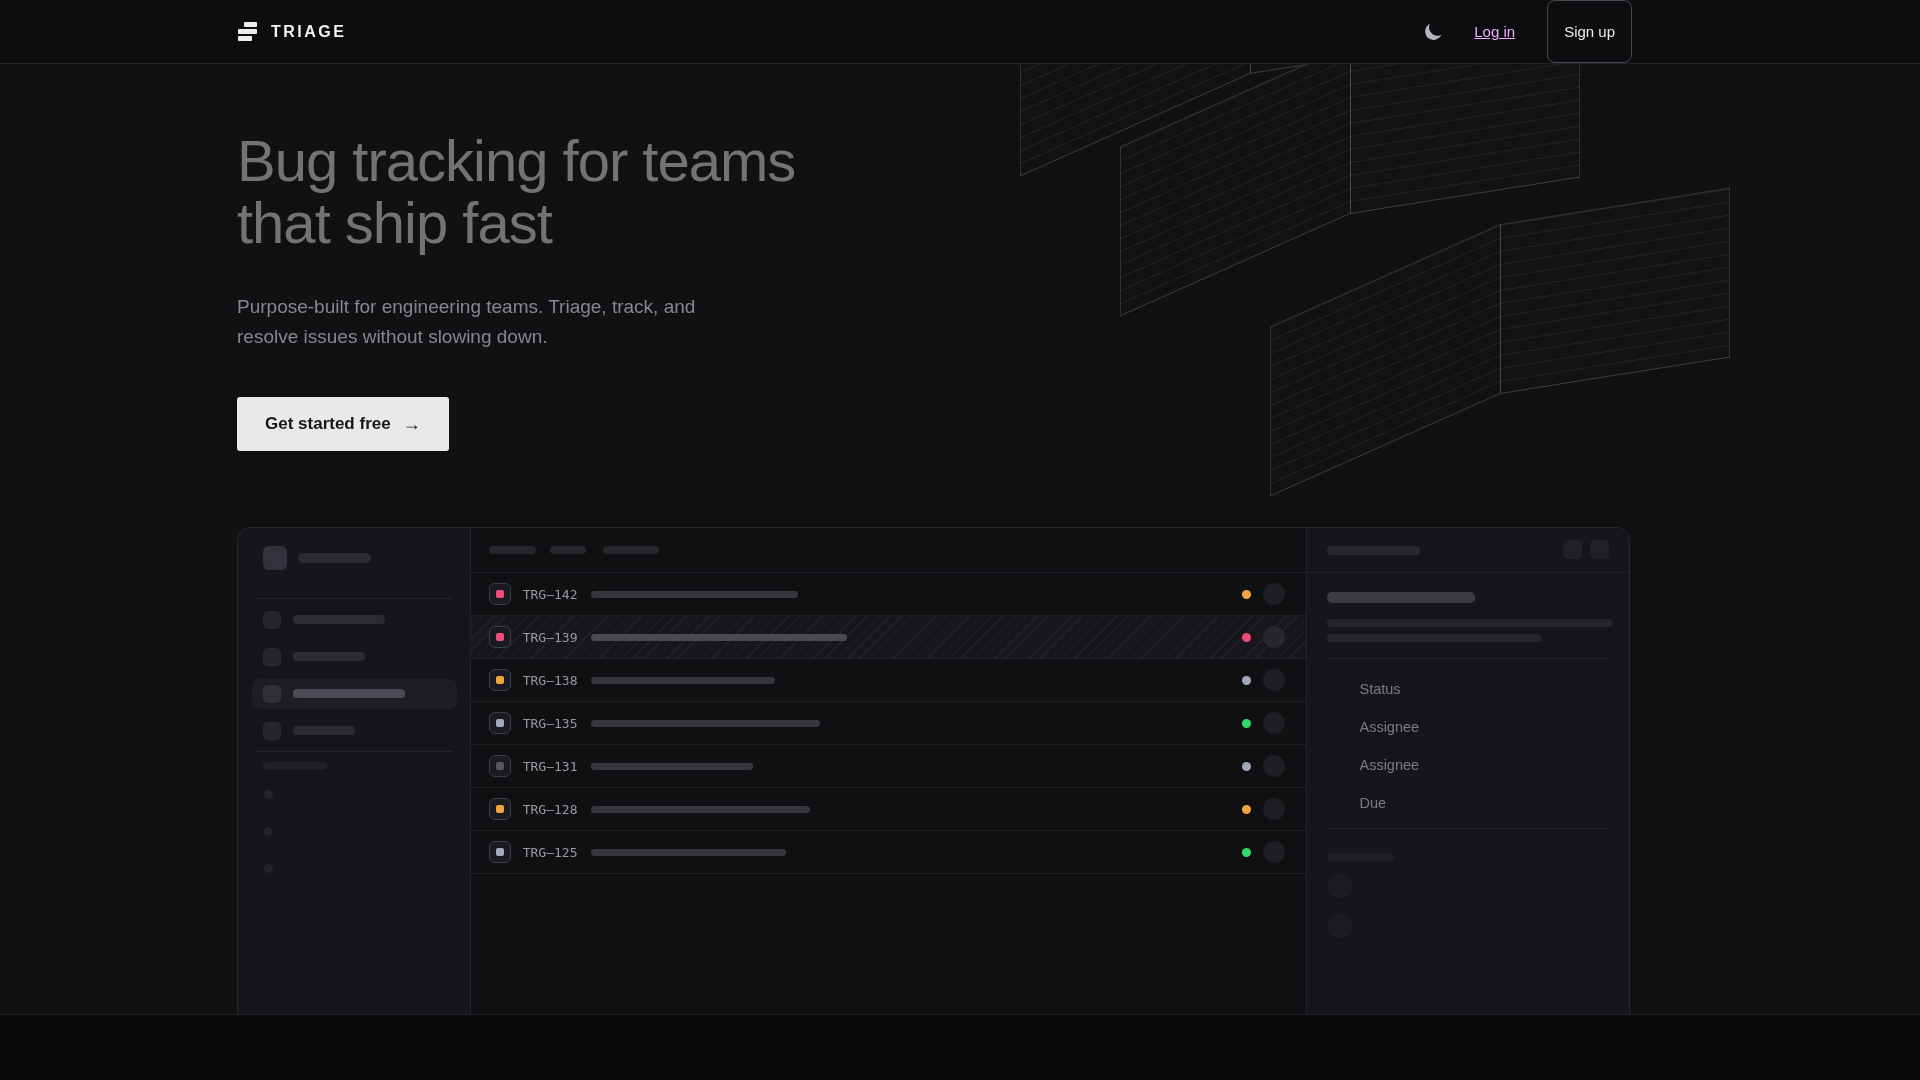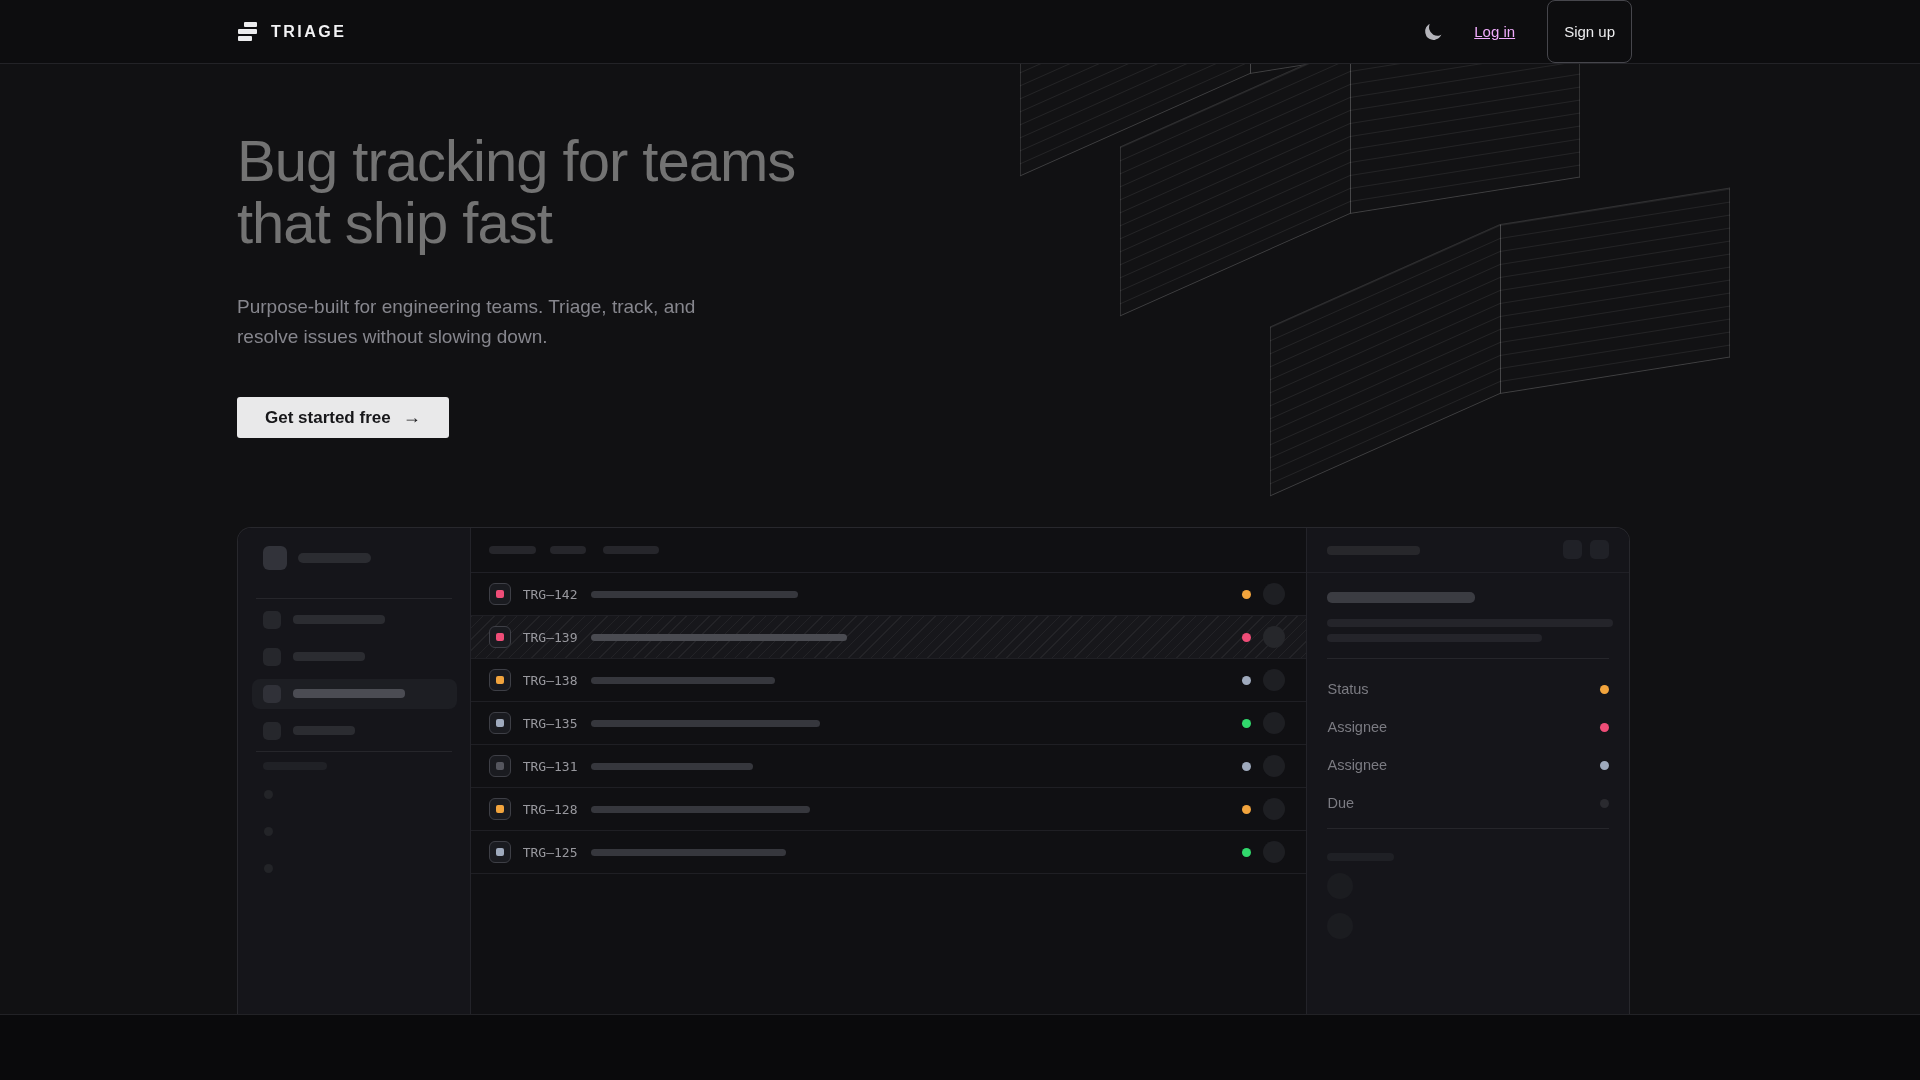--- a/index.html
+++ b/index.html
@@ -41,21 +41,21 @@
   .face-r{transform:skewY(-9deg);transform-origin:0% 50%;
           border-left:1px solid rgba(255,255,255,0.22);}
   .s1{left:1020px;top:-160px;}
   .s2{left:1120px;top:-20px;}
   .s3{left:1270px;top:160px;}
 
   .h1{position:absolute;left:237px;top:66px;color:#737373;font-size:58px;
       line-height:62px;font-weight:500;letter-spacing:-1px;}
   .sub{position:absolute;left:237px;top:228px;color:#86868d;font-size:19px;
        line-height:30px;font-weight:400;}
-  .cta{position:absolute;left:237px;top:333px;height:41px;background:#e9e9ea;
+  .cta{position:absolute;left:237px;top:333px;height:54px;background:#e9e9ea;
        border:none;border-radius:3px;display:flex;align-items:center;gap:12px;
        padding:0 28px;color:#17171a;font-size:17px;font-weight:700;cursor:pointer;
        font-family:"Liberation Sans",sans-serif;}
   .cta .arrow{font-size:18px;font-weight:400;}
 
   
   .card{position:absolute;left:237px;top:463px;width:1393px;height:487px;
         background:#101013;border:1px solid #28282d;border-bottom:none;
         border-radius:14px 14px 0 0;box-sizing:border-box;overflow:hidden;
         display:flex;}
@@ -113,21 +113,21 @@
              border-radius:4px;background:#27272b;}
   .d-sq{position:absolute;top:12px;width:19px;height:19px;border-radius:5px;
         background:#202127;}
   .d-title{position:absolute;left:20px;top:64px;width:148px;height:11px;
            border-radius:5px;background:#3b3c42;}
   .d-line1{position:absolute;left:20px;top:91px;width:286px;height:8px;
            border-radius:4px;background:#24242a;}
   .d-line2{position:absolute;left:20px;top:106px;width:215px;height:8px;
            border-radius:4px;background:#24242a;}
   .d-div{position:absolute;left:20px;right:20px;height:1px;background:#26262b;}
-  .props{position:absolute;left:0;top:142px;width:100%;}
+  .props{position:absolute;left:0;top:142px;width:100%;padding-left:32px;}
   .prop-row{position:relative;height:38px;display:flex;align-items:center;}
   .prop-label{margin-left:20px;color:#7b7b82;font-size:14.5px;}
   .prop-dot{position:absolute;right:20px;width:9px;height:9px;border-radius:50%;}
   .d-sec-bar{position:absolute;left:20px;top:325px;width:67px;height:8px;
              border-radius:4px;background:#1f2025;}
   .d-circle{position:absolute;left:20px;width:26px;height:26px;border-radius:50%;
             background:#1b1c20;}
 
   
   .footer{position:absolute;left:0;top:1014px;width:1920px;height:66px;

